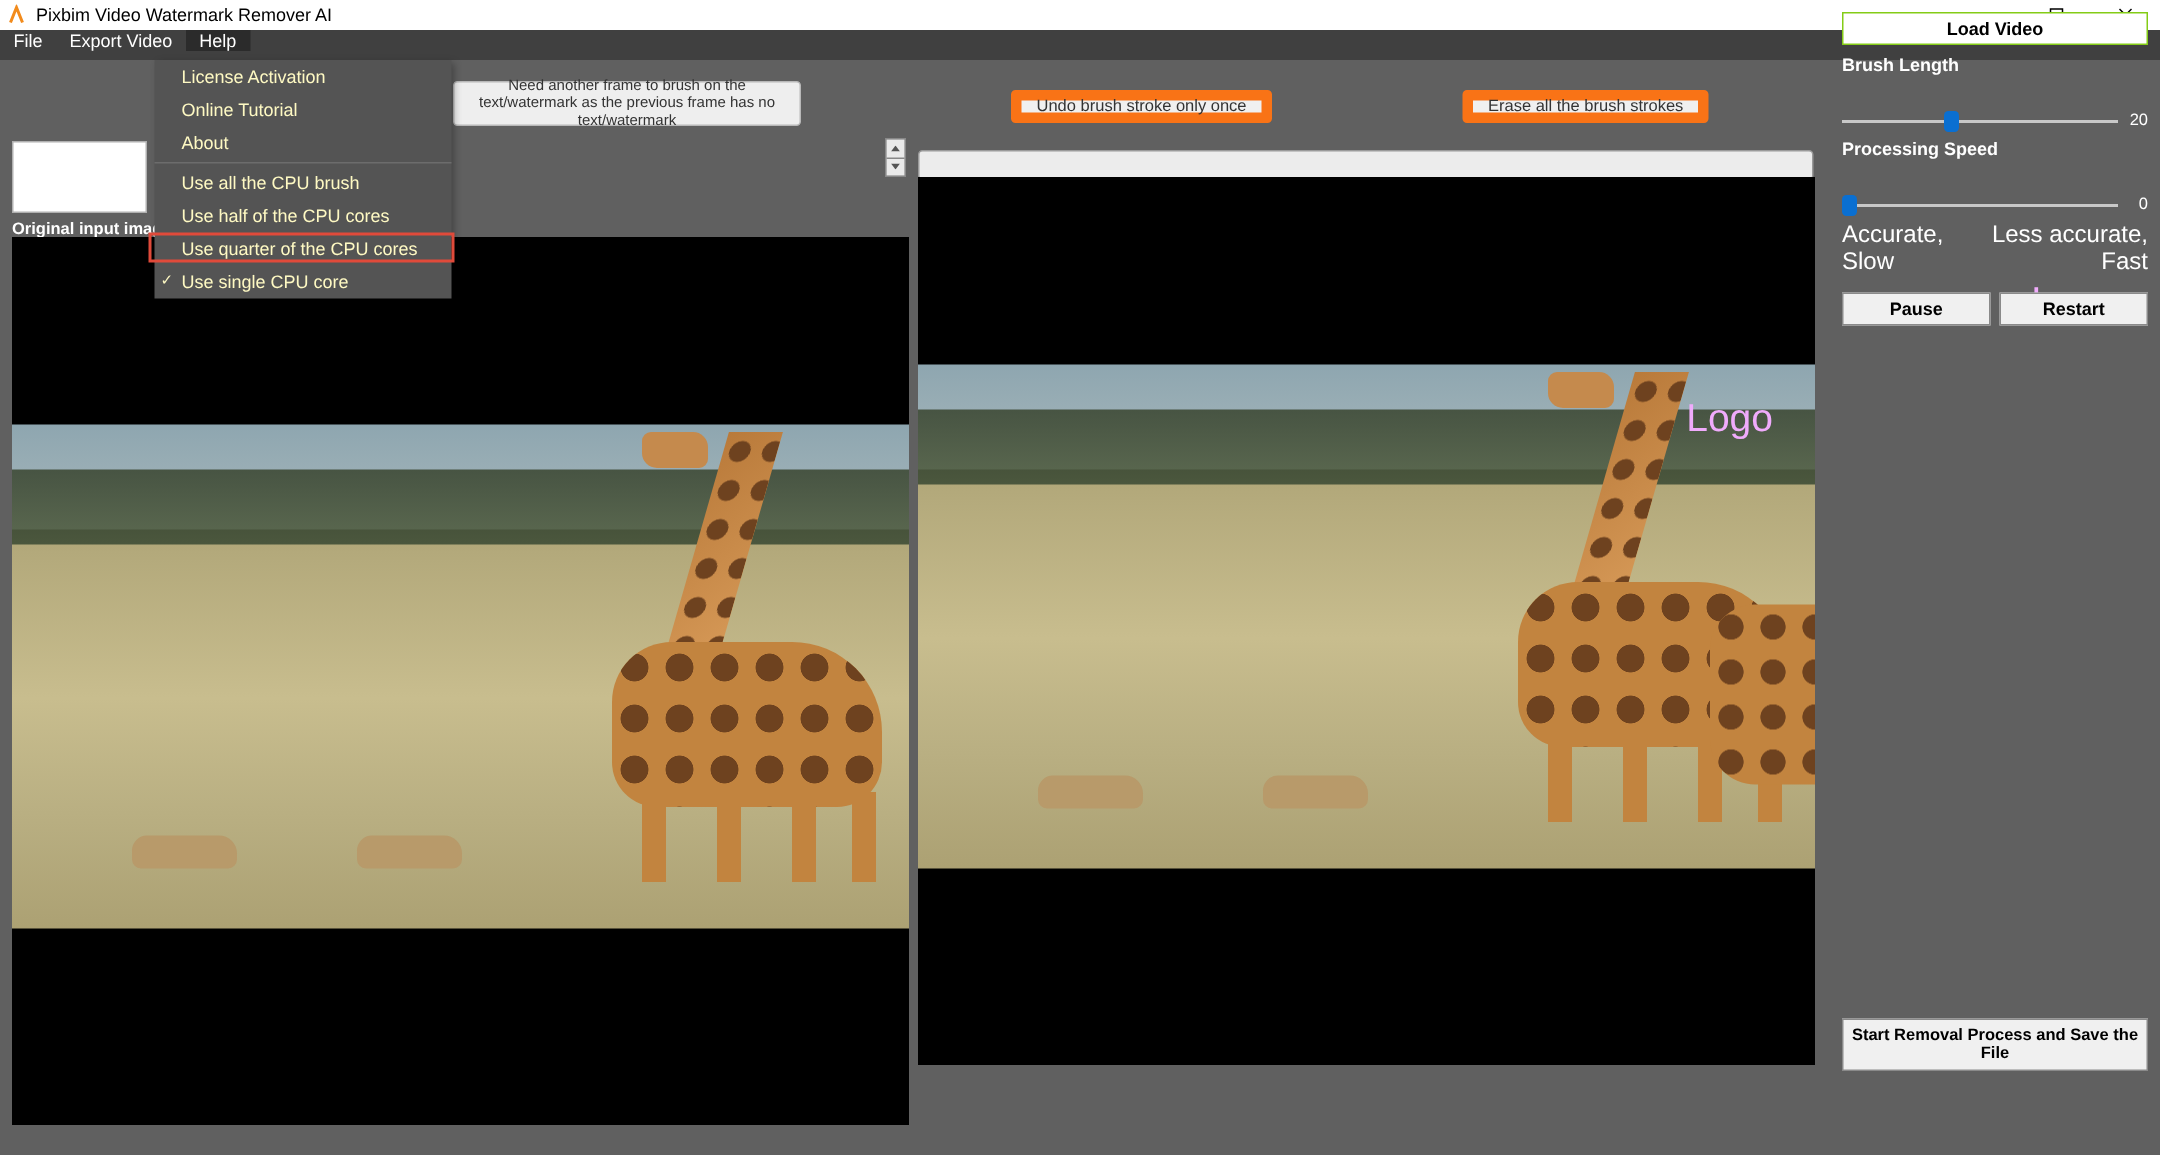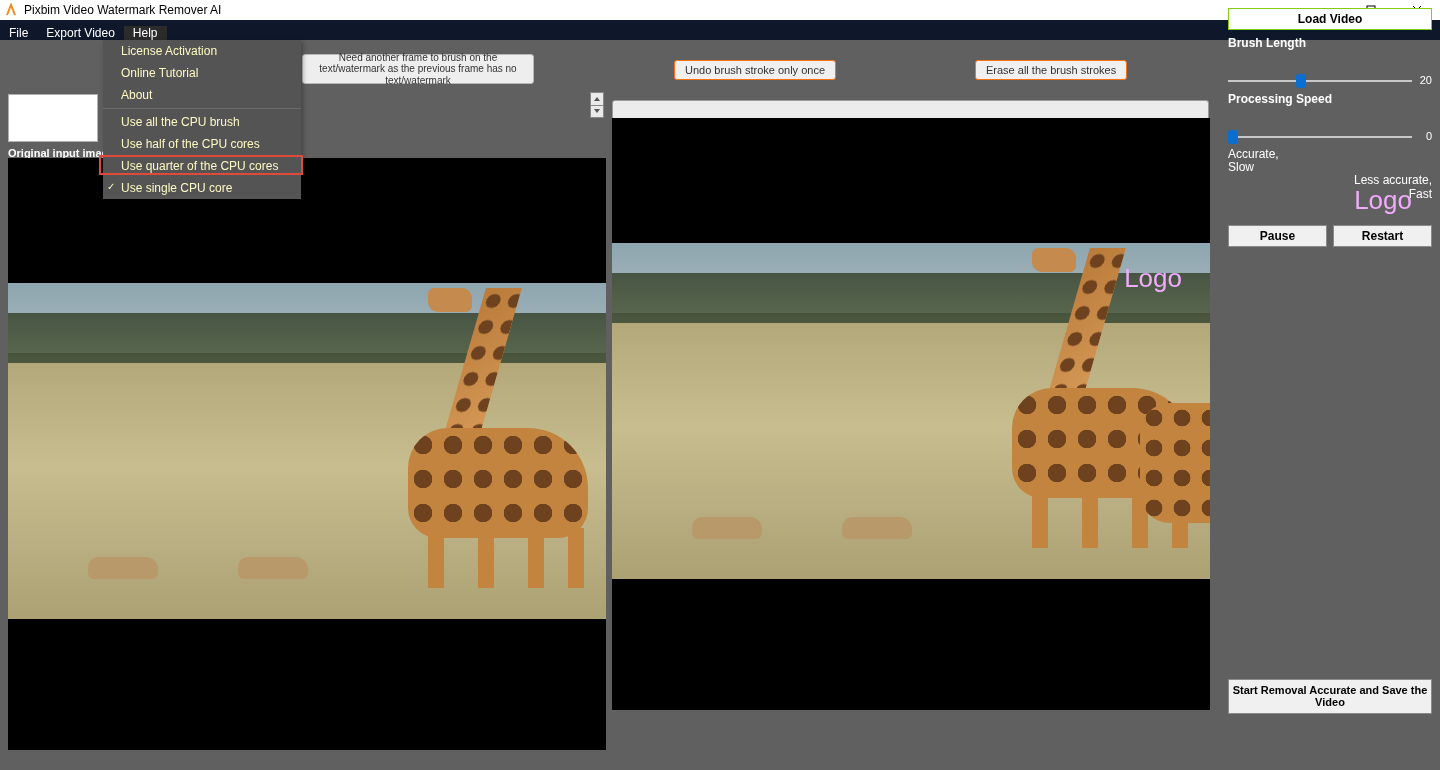--- a/index.html
+++ b/index.html
@@ -24,23 +24,23 @@
 }
 .titlebar .win-controls .win-btn {
   width: 46px; height: 20px; display: flex; align-items: center; justify-content: center;
   font-size: 12px; color: #000;
 }
 .titlebar .win-controls .win-btn svg { width: 10px; height: 10px; }
 
 
 .menubar {
   height: 20px;
-  background: #0f172a;
+  background: #404040;
   display: flex;
-  align-items: flex-end;
+  align-items: flex-start;
   color: #fff;
   font-size: 12px;
 }
 .menubar .menu-item {
   padding: 0 9px;
   display: flex; align-items: center;
   cursor: default;
 }
 .menubar .menu-item.active {
   background: #2b2b2b;
@@ -112,21 +112,21 @@
   border-radius: 3px;
   font-size: 10px;
   color: #333;
   display: flex; align-items: center; justify-content: center;
   text-align: center;
   padding: 2px 16px;
   line-height: 1.15;
 }
 .btn {
   background: #f0f0f0;
-  border: 1px solid #f97316;
+  border: 7px solid #f97316;
   border-radius: 3px;
   font-size: 11px;
   color: #333;
   display: flex; align-items: center; justify-content: center;
   padding: 4px 10px;
   cursor: default;
 }
 .btn-undo {
   position: absolute;
   left: 674px; top: 20px;
@@ -275,23 +275,22 @@
 }
 .sidebar .slider-thumb {
   position:absolute; top:0; width:10px; height:14px;
   background:#0a6fd1; border-radius:3px;
 }
 .sidebar .slider-val {
   position:absolute; right:0; top:0; color:#fff; font-size:11px;
 }
 .sidebar .speed-labels {
   display:flex; justify-content:space-between;
-  color:#fff; font-size:12px; line-height:1.1;
-  margin-bottom:24px;
-  flex-direction:column;
+  color:#fff; font-size:16px; line-height:1.1;
+  margin-bottom:12px;
 }
 .sidebar .btn-half-row { display:flex; gap:6px; margin-top:2px; }
 .sidebar .btn-half {
   flex:1; height:22px; background:#f0f0f0; border:1px solid #8a8a8a;
   font-size:12px; font-weight:bold;
   display:flex; align-items:center; justify-content:center;
 }
 .sidebar .bottom-buttons {
   position:absolute; bottom:16px; left:8px; right:8px;
   display:flex; gap:4px;
@@ -460,15 +459,15 @@
         <div>Fast</div>
       </div>
     </div>
 
     <div class="btn-half-row">
       <div class="btn-half">Pause</div>
       <div class="btn-half">Restart</div>
     </div>
 
     <div class="bottom-buttons">
-      <div class="bb">Start Removal Accurate and Save the Video</div>
+      <div class="bb">Start Removal Process and Save the File</div>
     </div>
   </div>
 
 </body></html>

